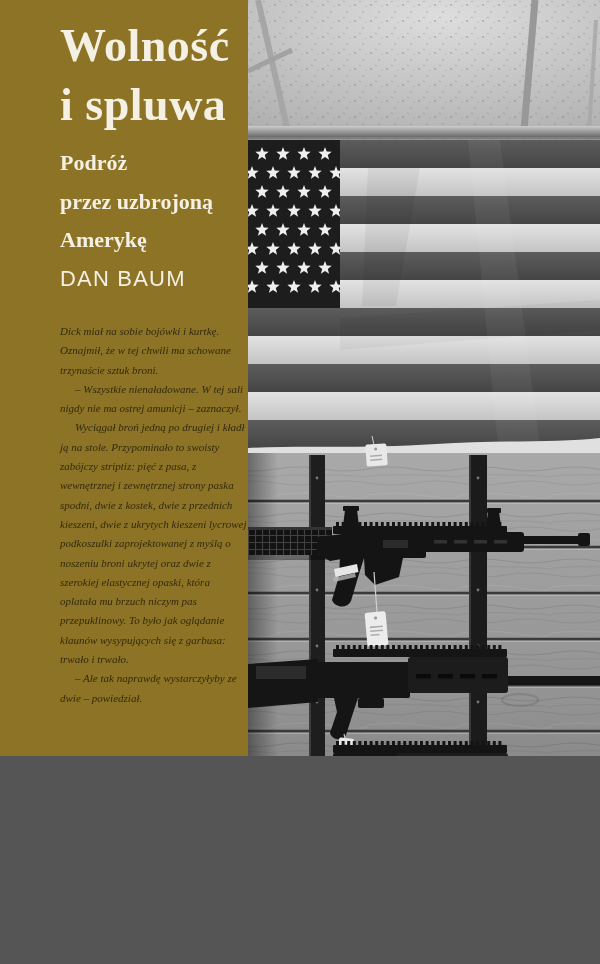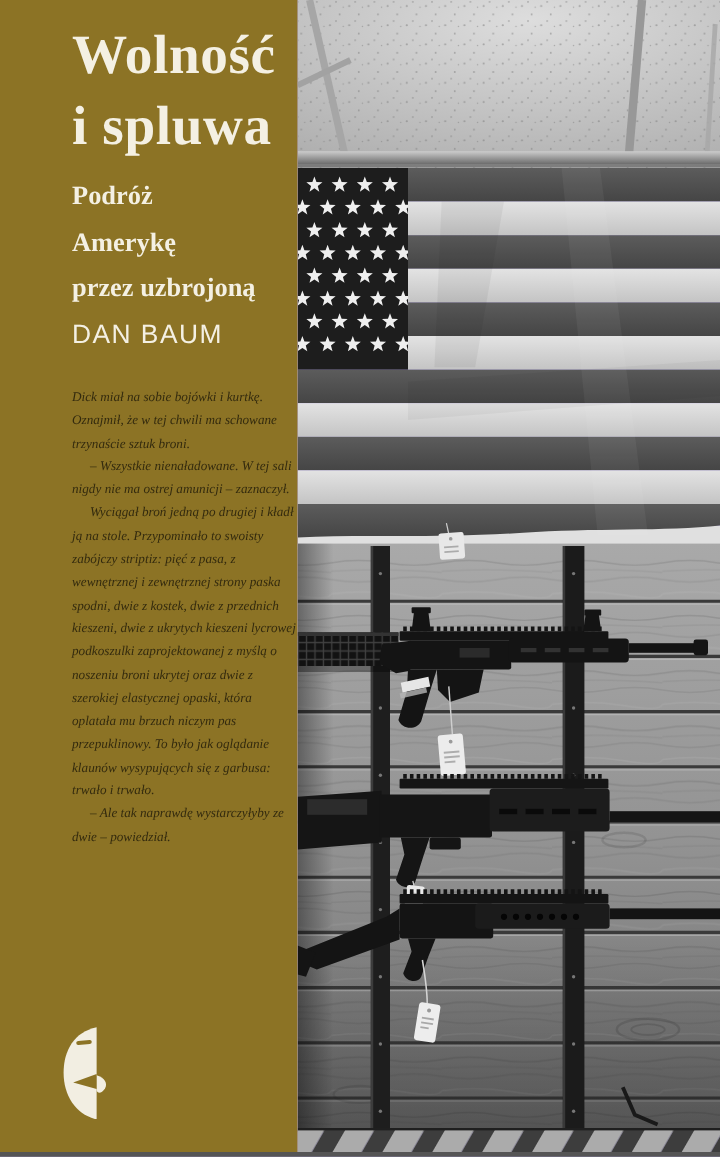--- a/index.html
+++ b/index.html
@@ -1,18 +1,18 @@
 <!DOCTYPE html>
 <html><head>
 <meta charset="utf-8">
 <style>
   html,body{margin:0;padding:0;background:#555;}
   .cover{
-    position:relative;width:600px;height:960px;overflow:hidden;
-    background:#c4b5fd;font-family:"Liberation Serif",serif;
+    position:relative;width:600px;height:756px;overflow:hidden;
+    background:#ffffff;font-family:"Liberation Serif",serif;
   }
   .left-panel{position:absolute;left:0;top:0;width:248px;height:964px;background:#8c7325;}
   .title{position:absolute;left:60px;top:16px;margin:0;color:#f4f0e3;font-weight:700;
          font-size:46px;line-height:59px;letter-spacing:.5px;}
   .title span{display:block;}
   .subtitle{position:absolute;left:60px;top:144px;color:#f4f0e3;font-weight:700;
             font-size:22px;line-height:38.5px;}
   .subtitle span{display:block;}
   .author{position:absolute;left:60px;top:266px;color:#f4f0e3;
           font-family:"Liberation Sans",sans-serif;font-weight:400;
@@ -29,22 +29,22 @@
 
 <div class="cover">
 
   <div class="left-panel">
     <h1 class="title">
       <span>Wolność</span>
       <span>i spluwa</span>
     </h1>
     <div class="subtitle">
       <span>Podróż</span>
+      <span>przez uzbrojoną</span>
       <span>Amerykę</span>
-      <span>przez uzbrojoną</span>
     </div>
     <div class="author">DAN BAUM</div>
 
     <div class="excerpt">
       <p>Dick miał na sobie bojówki i kurtkę. Oznajmił, że w tej chwili ma schowane trzynaście sztuk broni.</p>
       <p class="indent">– Wszystkie nienaładowane. W tej sali nigdy nie ma ostrej amunicji – zaznaczył.</p>
       <p class="indent">Wyciągał broń jedną po drugiej i kładł ją na stole. Przypominało to swoisty zabójczy striptiz: pięć z pasa, z wewnętrznej i zewnętrznej strony paska spodni, dwie z kostek, dwie z przednich kieszeni, dwie z ukrytych kieszeni lycrowej podkoszulki zaprojektowanej z myślą o noszeniu broni ukrytej oraz dwie z szerokiej elastycznej opaski, która oplatała mu brzuch niczym pas przepuklinowy. To było jak oglądanie klaunów wysypujących się z garbusa: trwało i trwało.</p>
       <p class="indent">– Ale tak naprawdę wystarczyłyby ze dwie – powiedział.</p>
     </div>
 

